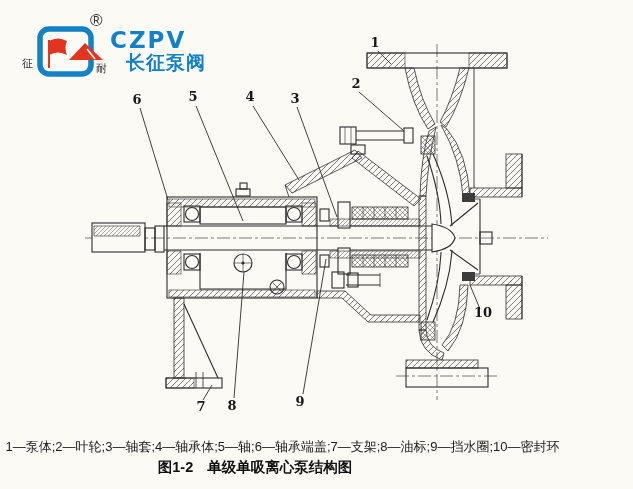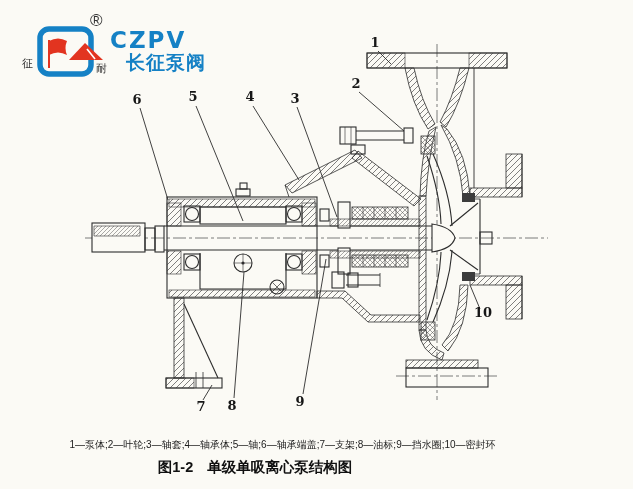--- a/index.html
+++ b/index.html
@@ -15,21 +15,21 @@
   }
   .brand-name{
     left:126px;top:50px;font-weight:bold;font-size:19px;color:#1581c5;
     letter-spacing:1px;
   }
   .reg-mark{left:90px;top:11px;font-size:17px;color:#333;}
   .char-left{left:22px;top:56px;font-size:11px;color:#333;}
   .char-right{left:96px;top:61px;font-size:11px;color:#333;}
   .legend-line{
     left:0;top:438px;width:565px;text-align:center;
-    font-size:10px;color:#1b1b1b;white-space:nowrap;
+    font-size:13px;color:#1b1b1b;white-space:nowrap;
   }
   .figure-caption{
     left:0;top:458px;width:510px;text-align:center;
     font-weight:bold;font-size:14.5px;color:#111;
   }
   .figure-caption .fig-label{margin-right:14px;}
   svg text.callout{
     font-family:"DejaVu Serif",serif;font-size:13px;font-weight:600;fill:#161616;
   }
 </style>

